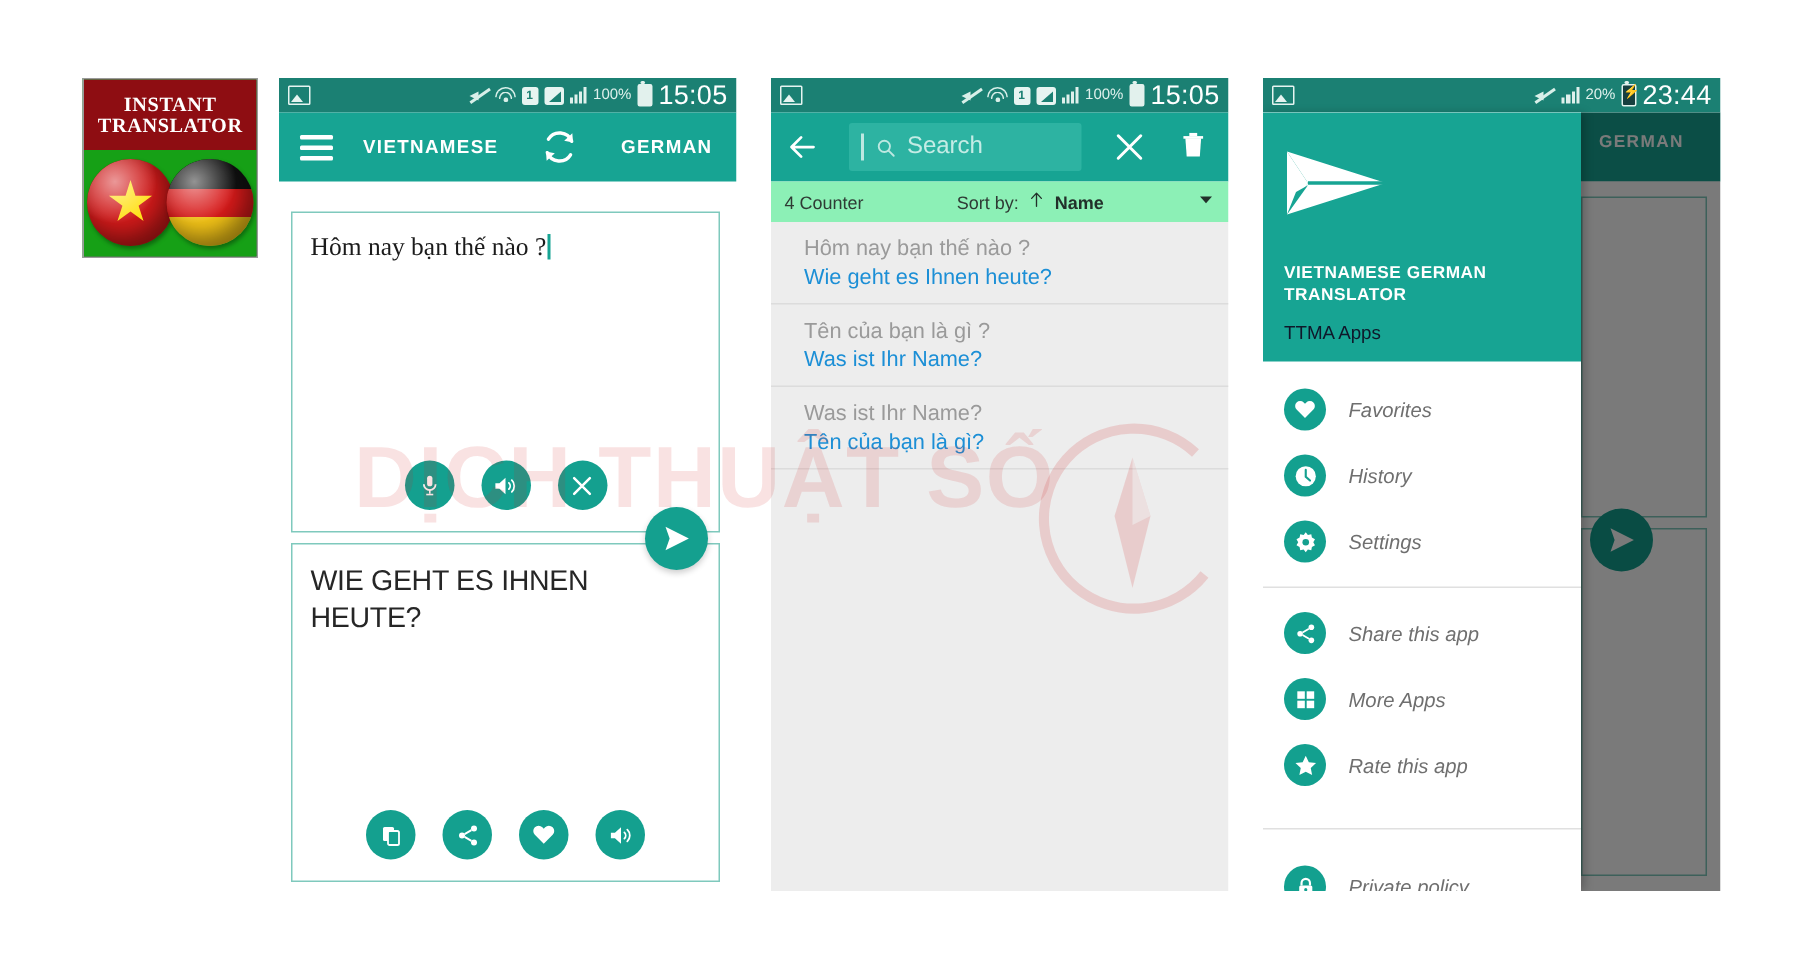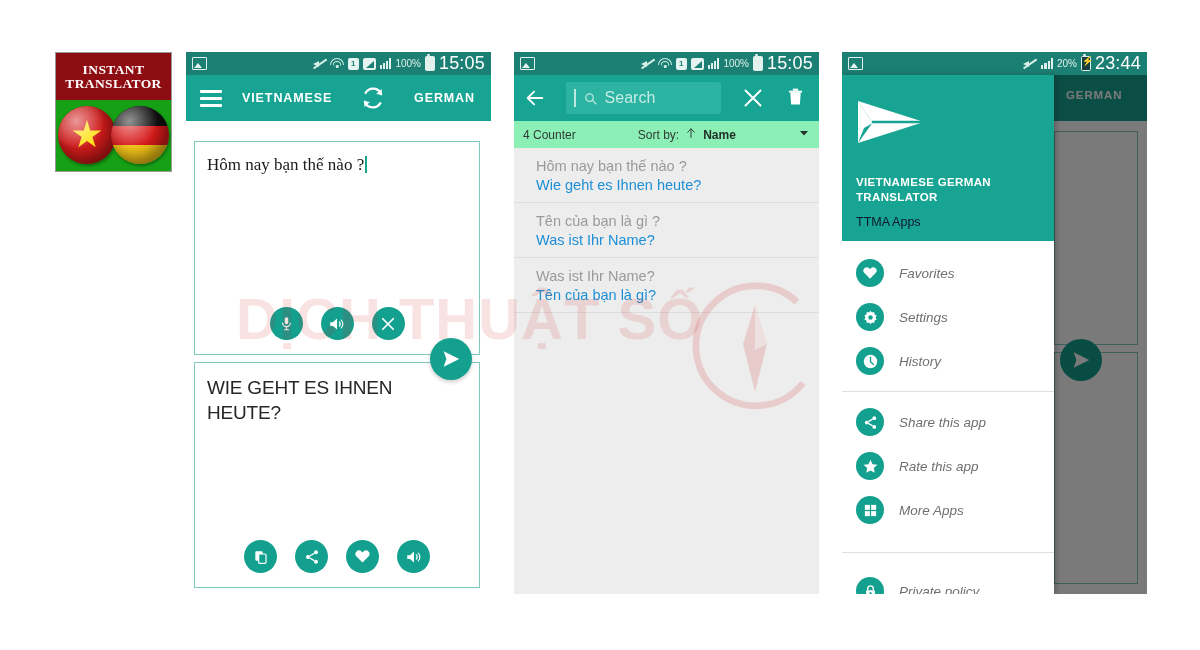--- a/index.html
+++ b/index.html
@@ -508,67 +508,67 @@
             <div class="dm-ic">
               <svg width="16" height="16" viewBox="0 0 24 24">
                   <path d="M12 20.5 3.6 12.1a5 5 0 0 1 7.1-7.1l1.3 1.3 1.3-1.3a5 5 0 0 1 7.1 7.1z" fill="#fff"></path>
                 </svg>
             </div>
             <div class="dm-lbl">Favorites</div>
           </div>
           <div class="dm-item">
             <div class="dm-ic">
               <svg width="17" height="17" viewBox="0 0 24 24">
+                <circle cx="12" cy="12" r="9.5" fill="#fff"></circle>
+                <path d="M12 6 V12.4 L16 16" fill="none" stroke="#13a08f" stroke-width="2" stroke-linecap="round"></path>
+              </svg>
+            </div>
+            <div class="dm-lbl">History</div>
+          </div>
+          <div class="dm-item">
+            <div class="dm-ic">
+              <svg width="17" height="17" viewBox="0 0 24 24">
                 <path d="M12 2.5l2 2.6 3.2-.7.6 3.2 2.9 1.5-1.6 2.9 1.6 2.9-2.9 1.5-.6 3.2-3.2-.7-2 2.6-2-2.6-3.2.7-.6-3.2-2.9-1.5 1.6-2.9-1.6-2.9 2.9-1.5.6-3.2 3.2.7z" fill="#fff"></path>
                 <circle cx="12" cy="12" r="3.1" fill="#13a08f"></circle>
               </svg>
             </div>
             <div class="dm-lbl">Settings</div>
-          </div>
-          <div class="dm-item">
-            <div class="dm-ic">
-              <svg width="17" height="17" viewBox="0 0 24 24">
-                <circle cx="12" cy="12" r="9.5" fill="#fff"></circle>
-                <path d="M12 6 V12.4 L16 16" fill="none" stroke="#13a08f" stroke-width="2" stroke-linecap="round"></path>
-              </svg>
-            </div>
-            <div class="dm-lbl">History</div>
           </div>
 
           <div class="dm-sep"></div>
 
           <div class="dm-item">
             <div class="dm-ic">
               <svg width="15" height="15" viewBox="0 0 24 24">
                 <circle cx="18" cy="5" r="3" fill="#fff"></circle>
                   <circle cx="18" cy="19" r="3" fill="#fff"></circle>
                   <circle cx="6" cy="12" r="3" fill="#fff"></circle>
                 <path d="M8.6 10.6 L15.4 6.6 M8.6 13.4 L15.4 17.4" stroke="#fff" stroke-width="1.9"></path>
               </svg>
             </div>
             <div class="dm-lbl">Share this app</div>
           </div>
           <div class="dm-item">
             <div class="dm-ic">
-              <svg width="17" height="17" viewBox="0 0 24 24">
-                  <path d="M12 2.5l2.9 6.2 6.8.8-5 4.6 1.3 6.7L12 17.6 6 20.8l1.3-6.7-5-4.6 6.8-.8z" fill="#fff"></path>
-                </svg>
-            </div>
-            <div class="dm-lbl">Rate this app</div>
-          </div>
-          <div class="dm-item">
-            <div class="dm-ic">
               <svg width="15" height="15" viewBox="0 0 24 24">
                 <rect x="3" y="3" width="8" height="8" fill="#fff"></rect>
                   <rect x="13" y="3" width="8" height="8" fill="#fff"></rect>
                 <rect x="3" y="13" width="8" height="8" fill="#fff"></rect>
                   <rect x="13" y="13" width="8" height="8" fill="#fff"></rect>
               </svg>
             </div>
             <div class="dm-lbl">More Apps</div>
+          </div>
+          <div class="dm-item">
+            <div class="dm-ic">
+              <svg width="17" height="17" viewBox="0 0 24 24">
+                  <path d="M12 2.5l2.9 6.2 6.8.8-5 4.6 1.3 6.7L12 17.6 6 20.8l1.3-6.7-5-4.6 6.8-.8z" fill="#fff"></path>
+                </svg>
+            </div>
+            <div class="dm-lbl">Rate this app</div>
           </div>
 
           <div class="dm-sep" style="margin-top:20px;margin-bottom:16px;"></div>
 
           <div class="dm-item">
             <div class="dm-ic">
               <svg width="15" height="15" viewBox="0 0 24 24">
                 <path d="M7.5 10V7.5a4.5 4.5 0 0 1 9 0V10" fill="none" stroke="#fff" stroke-width="2.3"></path>
                 <rect x="5" y="10" width="14" height="11" rx="1.6" fill="#fff"></rect>
                 <circle cx="12" cy="14.6" r="1.7" fill="#13a08f"></circle>

